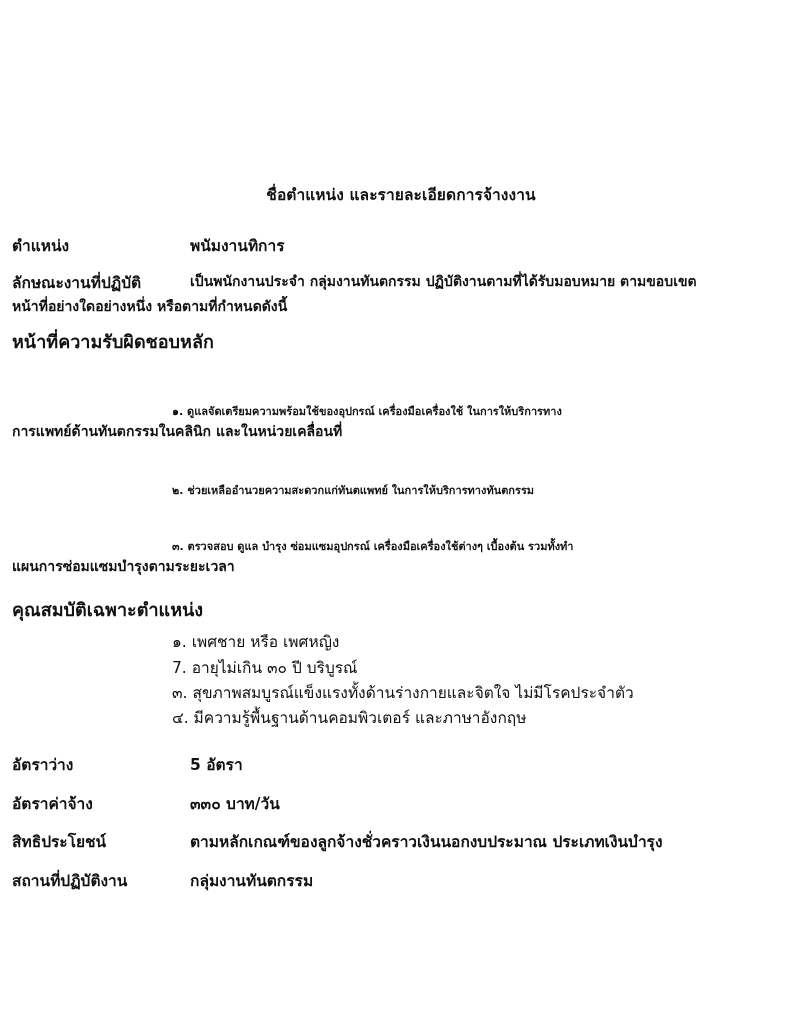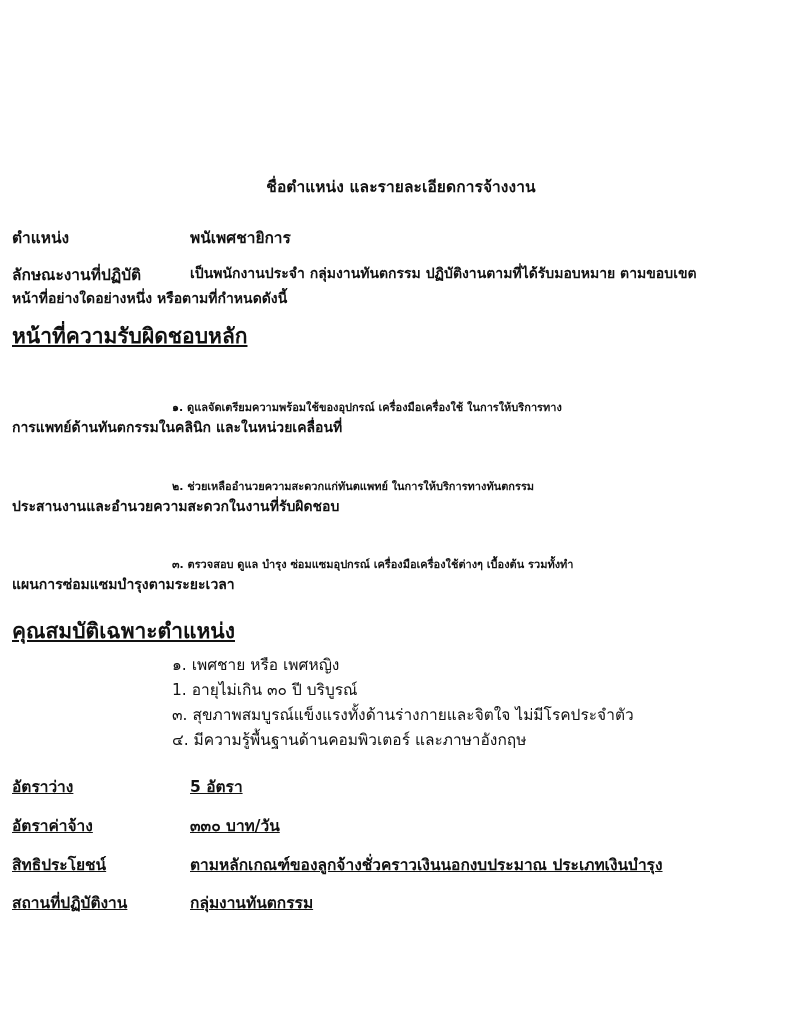--- a/index.html
+++ b/index.html
@@ -12,21 +12,21 @@
     height: 1010px;
     font-family: "DejaVu Sans", "Liberation Sans", sans-serif;
     color: #111111;
     -webkit-font-smoothing: antialiased;
   }
   .page {
     position: relative;
     width: 800px;
     height: 1010px;
     box-sizing: border-box;
-    padding: 4px 10px 0 12px;
+    padding: 12px 10px 0 12px;
     overflow: hidden;
   }
   .doc-title {
     text-align: center;
     font-weight: bold;
     font-size: 15.5px;
     margin-top: 170px;
     margin-bottom: 0;
     letter-spacing: 0.1px;
   }
@@ -53,43 +53,41 @@
     line-height: 1.58;
   }
   .num-line {
     font-size: 11px;
     font-weight: bold;
     line-height: 1.58;
     margin-left: 160px;
     margin-top: 39px;
   }
   .section-head {
-    font-size: 21px;
+    font-size: 18px;
     font-weight: bold;
-    text-decoration: underline;
   }
   .sp-18 { height: 18px; }
   .sp-12 { height: 12px; }
   .sp-10 { height: 10px; }
   .sp-8  { height: 8px; }
   .sp-6  { height: 6px; }
   .sp-22 { height: 22px; }
   .sp-26 { height: 26px; }
   .qual-line {
     font-size: 15.5px;
     font-weight: normal;
     line-height: 1.62;
     margin-left: 160px;
   }
   .tail-row {
     display: flex;
     align-items: flex-start;
     line-height: 1.6;
     margin-bottom: 14px;
-    text-decoration: underline;
   }
   .tail-label {
     width: 178px;
     flex: 0 0 178px;
     font-size: 15.5px;
     font-weight: bold;
   }
   .tail-value {
     font-size: 15.5px;
     font-weight: bold;
@@ -99,21 +97,21 @@
 <body>
 
 <div class="page">
 
   <div class="doc-title">ชื่อตำแหน่ง และรายละเอียดการจ้างงาน</div>
 
   <div class="sp-26"></div>
 
   <div class="row">
     <div class="label w-label">ตำแหน่ง</div>
-    <div class="value">พนัเพศชายิการ</div>
+    <div class="value">พนัมงานทิการ</div>
   </div>
 
   <div class="sp-12"></div>
 
   <div>
     <div class="row">
       <div class="label w-label">ลักษณะงานที่ปฏิบัติ</div>
       <div class="para">เป็นพนักงานประจำ กลุ่มงานทันตกรรม ปฏิบัติงานตามที่ได้รับมอบหมาย ตามขอบเขต</div>
     </div>
     <div class="para">หน้าที่อย่างใดอย่างหนึ่ง หรือตามที่กำหนดดังนี้</div>
@@ -125,36 +123,35 @@
 
   <div class="sp-8"></div>
 
   <div>
     <div class="num-line">๑. ดูแลจัดเตรียมความพร้อมใช้ของอุปกรณ์ เครื่องมือเครื่องใช้ ในการให้บริการทาง</div>
     <div class="para">การแพทย์ด้านทันตกรรมในคลินิก และในหน่วยเคลื่อนที่</div>
   </div>
 
   <div>
     <div class="num-line">๒. ช่วยเหลืออำนวยความสะดวกแก่ทันตแพทย์ ในการให้บริการทางทันตกรรม</div>
-    <div class="para">ประสานงานและอำนวยความสะดวกในงานที่รับผิดชอบ</div>
   </div>
 
   <div>
     <div class="num-line">๓. ตรวจสอบ ดูแล บำรุง ซ่อมแซมอุปกรณ์ เครื่องมือเครื่องใช้ต่างๆ เบื้องต้น รวมทั้งทำ</div>
     <div class="para">แผนการซ่อมแซมบำรุงตามระยะเวลา</div>
   </div>
 
   <div class="sp-18"></div>
 
   <div class="section-head">คุณสมบัติเฉพาะตำแหน่ง</div>
 
   <div class="sp-6"></div>
 
   <div class="qual-line">๑. เพศชาย หรือ เพศหญิง</div>
-  <div class="qual-line">1. อายุไม่เกิน ๓๐ ปี บริบูรณ์</div>
+  <div class="qual-line">7. อายุไม่เกิน ๓๐ ปี บริบูรณ์</div>
   <div class="qual-line">๓. สุขภาพสมบูรณ์แข็งแรงทั้งด้านร่างกายและจิตใจ ไม่มีโรคประจำตัว</div>
   <div class="qual-line">๔. มีความรู้พื้นฐานด้านคอมพิวเตอร์ และภาษาอังกฤษ</div>
 
   <div class="sp-22"></div>
 
   <div class="tail-row">
     <div class="tail-label">อัตราว่าง</div>
     <div class="tail-value">5  อัตรา</div>
   </div>
 

